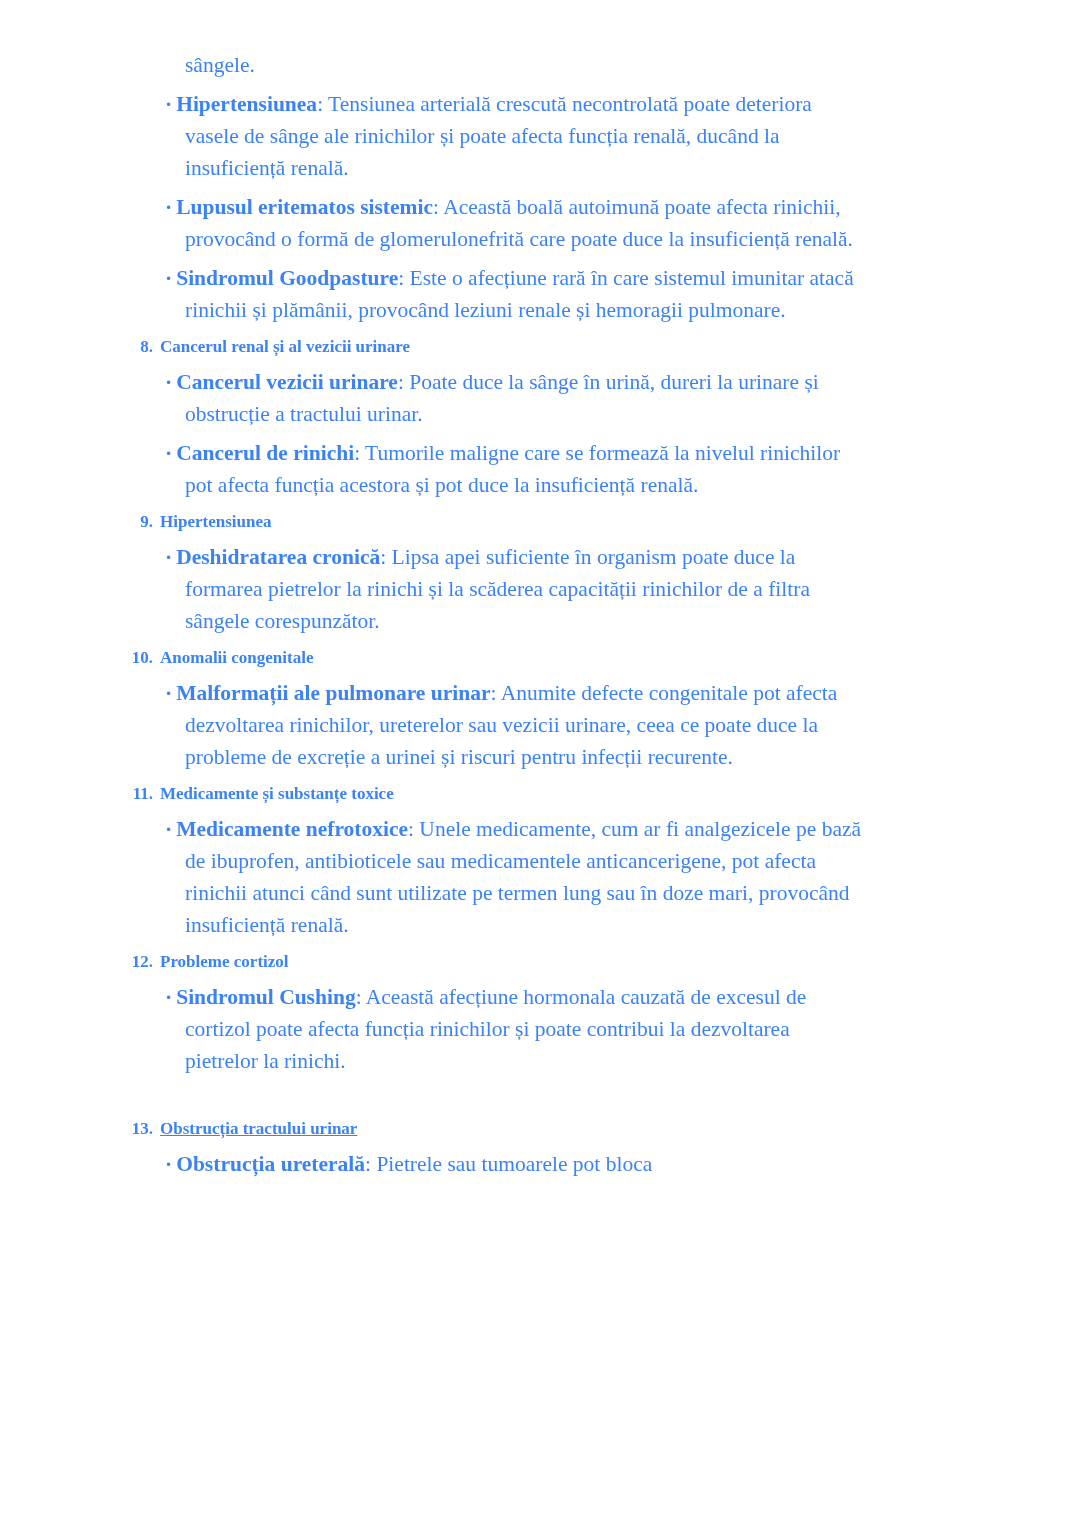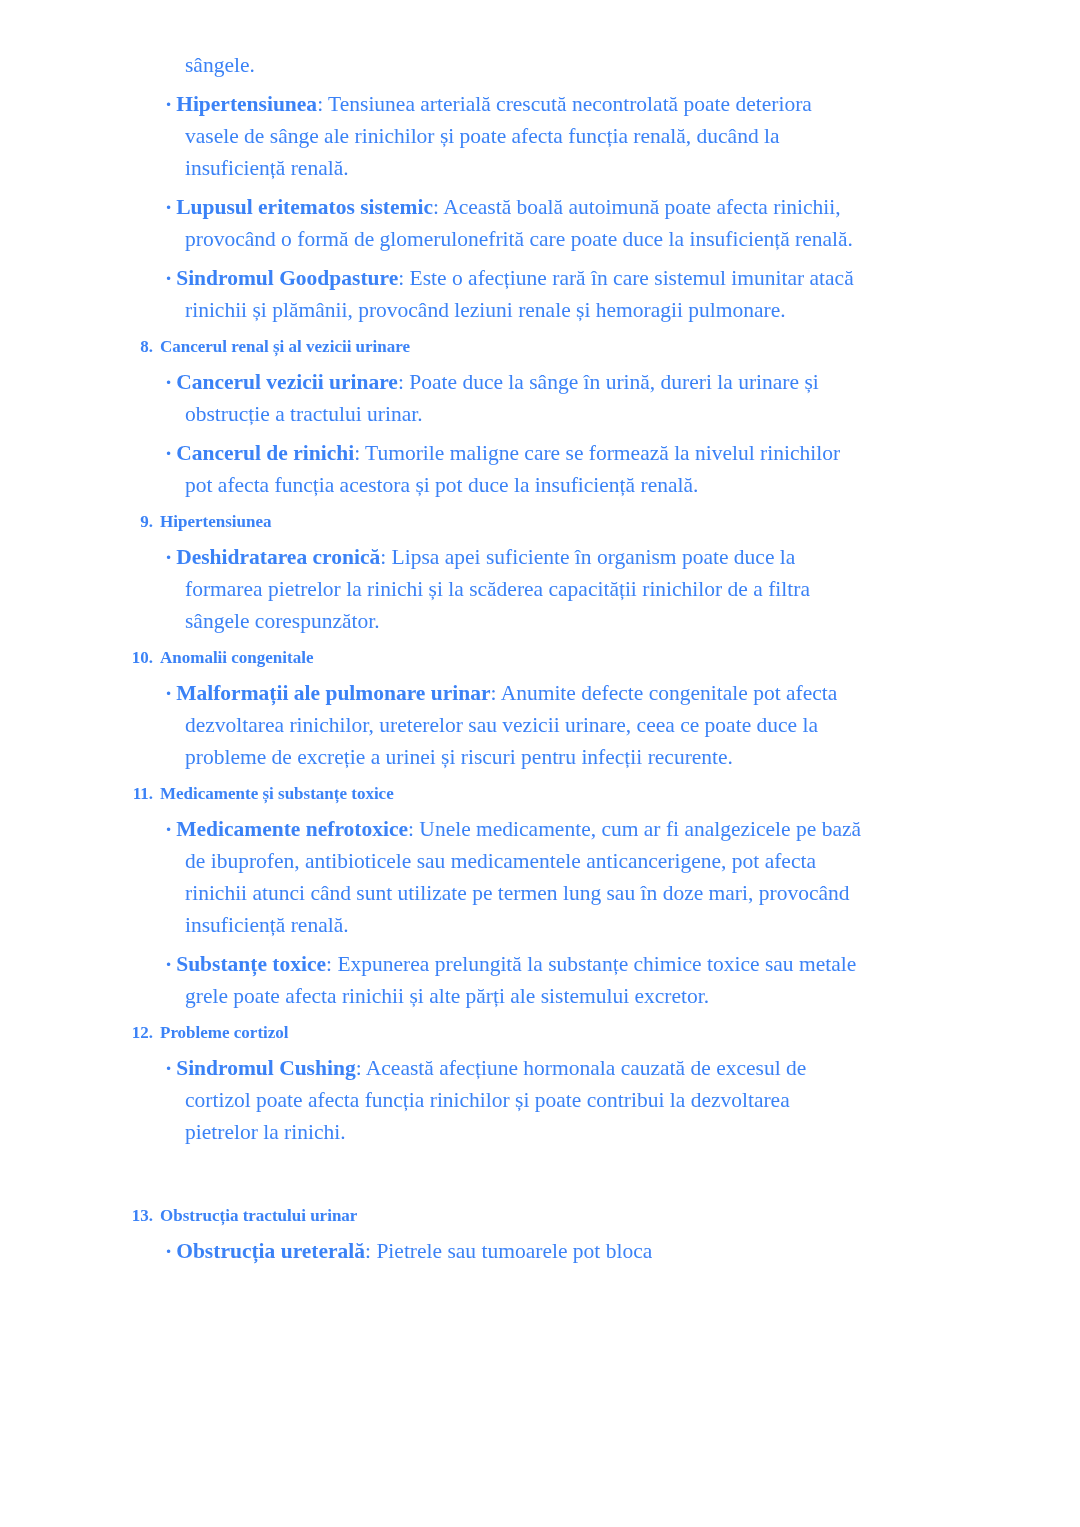--- a/index.html
+++ b/index.html
@@ -46,21 +46,22 @@
     line-height: 24px;
     margin: 9px 0 2px 0;
   }
   .heading .num {
     display: inline-block;
     width: 25px;
     text-align: right;
     margin-right: 7px;
   }
   .gap-before {
-    margin-top: 56px;
+    margin-top: 40px;
+    text-decoration: underline;
   }
 </style>
 </head>
 <body>
 
 <div class="page">
 
   <div class="frag">sângele.</div>
 
   <div class="item"><span class="marker">·</span><span class="term">Hipertensiunea</span><span>: Tensiunea arterială crescută necontrolată poate deteriora vasele de sânge ale rinichilor și poate afecta funcția renală, ducând la insuficiență renală.</span></div>
@@ -73,21 +74,20 @@
   <div class="item"><span class="marker">·</span><span class="term">Cancerul de rinichi</span><span>: Tumorile maligne care se formează la nivelul rinichilor pot afecta funcția acestora și pot duce la insuficiență renală.</span></div>
 
   <div class="heading"><span class="num">9.</span><span>Hipertensiunea</span></div>
   <div class="item"><span class="marker">·</span><span class="term">Deshidratarea cronică</span><span>: Lipsa apei suficiente în organism poate duce la formarea pietrelor la rinichi și la scăderea capacității rinichilor de a filtra sângele corespunzător.</span></div>
 
   <div class="heading"><span class="num">10.</span><span>Anomalii congenitale</span></div>
   <div class="item"><span class="marker">·</span><span class="term">Malformații ale pulmonare urinar</span><span>: Anumite defecte congenitale pot afecta dezvoltarea rinichilor, ureterelor sau vezicii urinare, ceea ce poate duce la probleme de excreție a urinei și riscuri pentru infecții recurente.</span></div>
 
   <div class="heading"><span class="num">11.</span><span>Medicamente și substanțe toxice</span></div>
   <div class="item"><span class="marker">·</span><span class="term">Medicamente nefrotoxice</span><span>: Unele medicamente, cum ar fi analgezicele pe bază de ibuprofen, antibioticele sau medicamentele anticancerigene, pot afecta rinichii atunci când sunt utilizate pe termen lung sau în doze mari, provocând insuficiență renală.</span></div>
-  <div class="item"><span class="marker">·</span><span class="term">Substanțe toxice</span><span>: Expunerea prelungită la substanțe chimice toxice sau metale grele poate afecta rinichii și alte părți ale sistemului excretor.</span></div>
 
   <div class="heading"><span class="num">12.</span><span>Probleme cortizol</span></div>
   <div class="item"><span class="marker">·</span><span class="term">Sindromul Cushing</span><span>: Această afecțiune hormonala cauzată de excesul de cortizol poate afecta funcția rinichilor și poate contribui la dezvoltarea pietrelor la rinichi.</span></div>
 
   <div class="heading gap-before"><span class="num">13.</span><span>Obstrucția tractului urinar</span></div>
   <div class="item"><span class="marker">·</span><span class="term">Obstrucția ureterală</span><span>: Pietrele sau tumoarele pot bloca</span></div>
 
 </div>
 
 </body></html>

